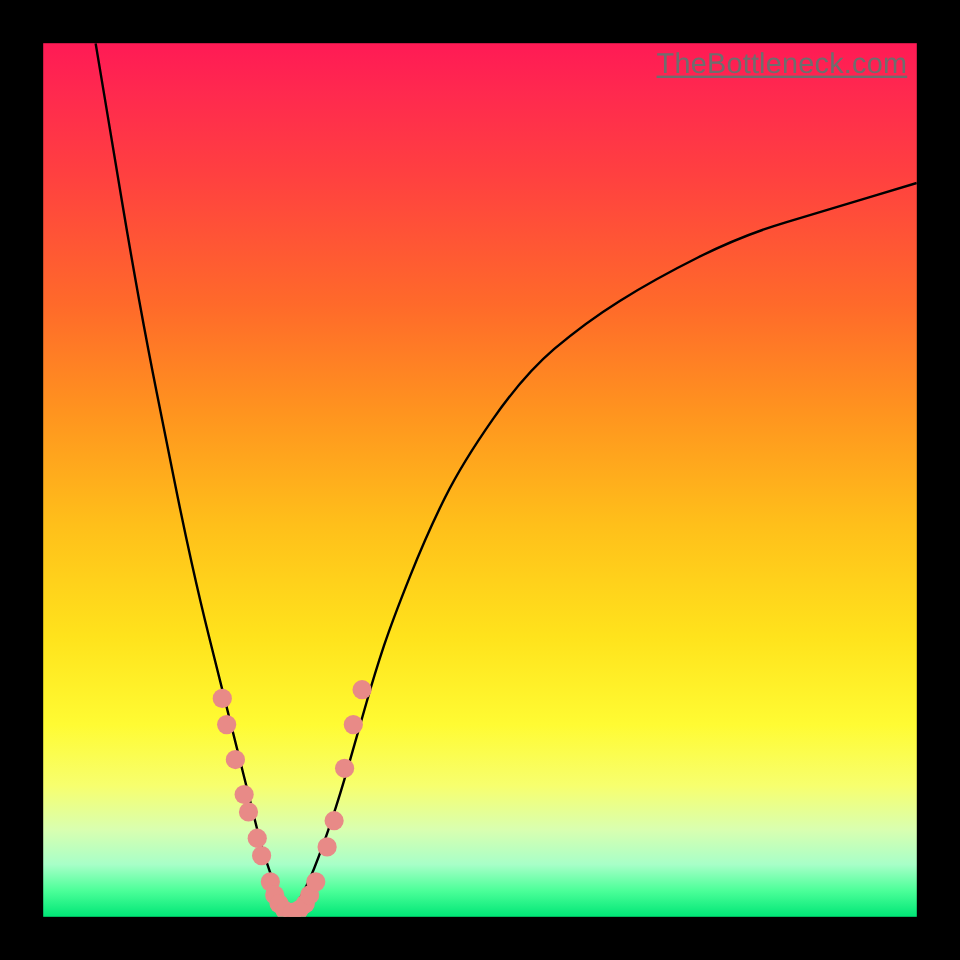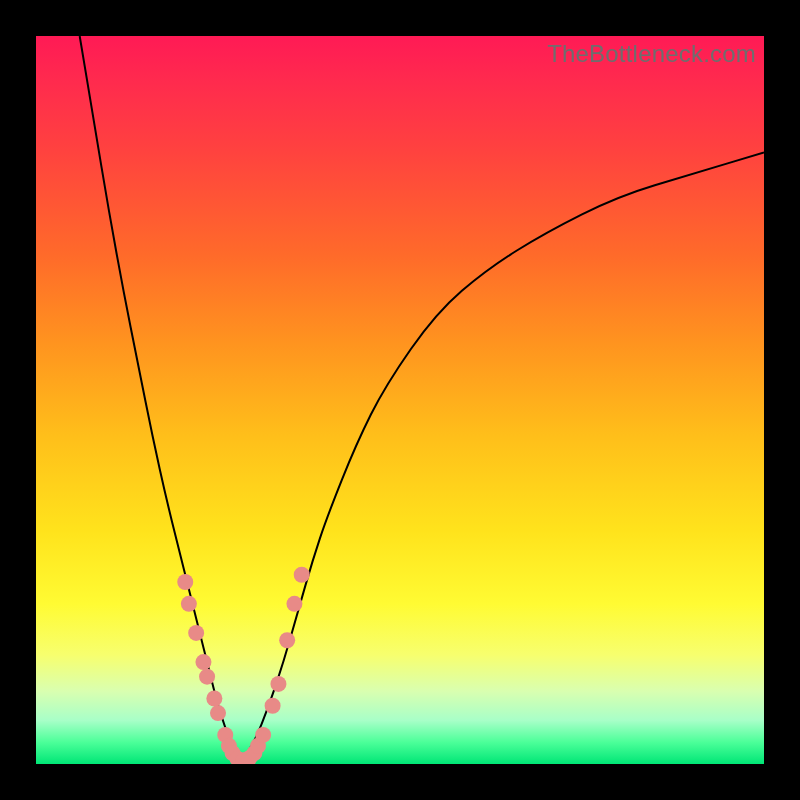--- a/index.html
+++ b/index.html
@@ -42,20 +42,21 @@
   }
   .watermark {
     position: absolute;
     top: 4px;
     right: 8px;
     color: #6e6e6e;
     font-size: 24px;
     letter-spacing: 0.2px;
     font-weight: 400;
     z-index: 20;
+    text-decoration: underline;
   }
   svg.overlay {
     position: absolute;
     left: 0;
     top: 0;
     width: 728px;
     height: 728px;
     z-index: 10;
   }
   .curve {

